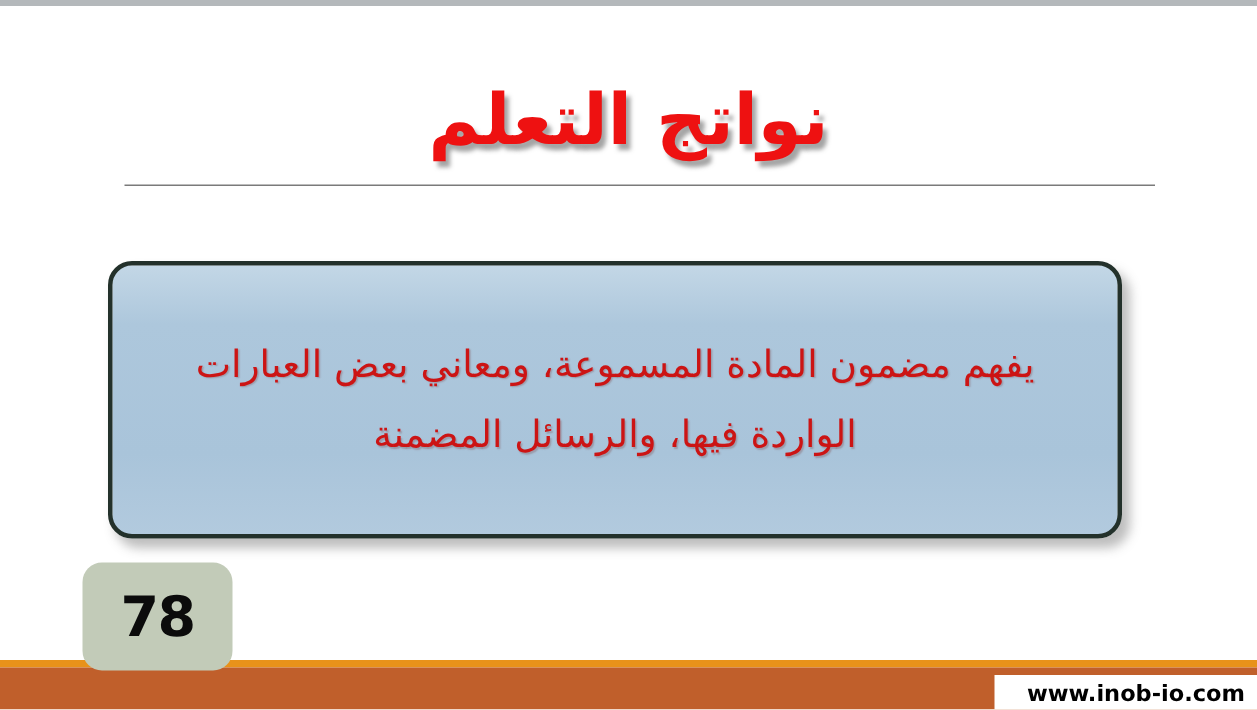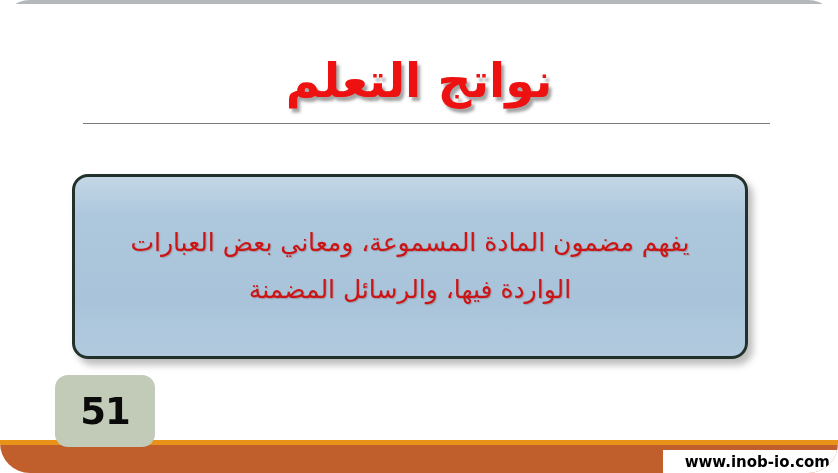--- a/index.html
+++ b/index.html
@@ -13,21 +13,20 @@
     background: #ffffff;
     font-family: "DejaVu Sans", "Liberation Sans", sans-serif;
     overflow: hidden;
   }
   .slide {
     position: relative;
     width: 838px;
     height: 473px;
     background: #ffffff;
     overflow: hidden;
-    border-radius: 30px;
   }
 
   
   .top-band {
     position: absolute;
     left: 0;
     top: 0;
     width: 838px;
     height: 4px;
     background: #b4b8bb;
@@ -162,21 +161,21 @@
 
   <div class="title">نواتج التعلم</div>
 
   <div class="title-rule"></div>
 
   <div class="content-box">
     <div class="content-text">يفهم مضمون المادة المسموعة، ومعاني بعض العبارات الواردة فيها، والرسائل المضمنة</div>
   </div>
 
   <div class="page-chip">
-    <span class="page-number">51</span>
+    <span class="page-number">78</span>
   </div>
 
   <div class="footer-strip"></div>
   <div class="footer-bar"></div>
 
   <div class="watermark">www.inob-io.com</div>
 
 </div>
 
 </body></html>

